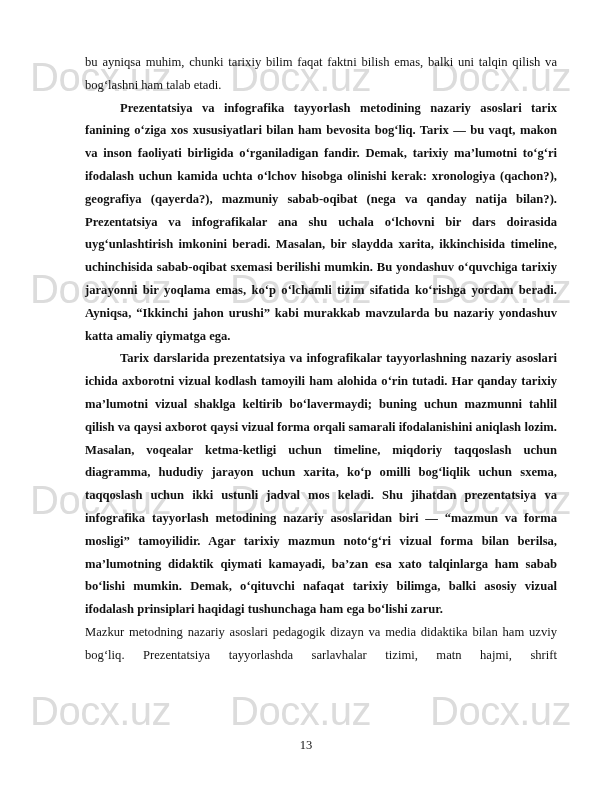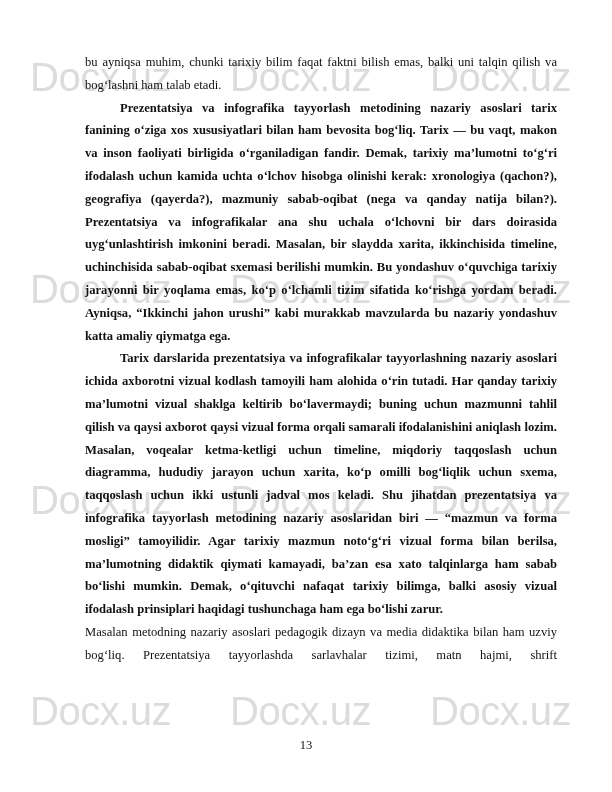--- a/index.html
+++ b/index.html
@@ -35,16 +35,16 @@
     <span class="wm" style="left:30px;">Docx.uz</span>
     <span class="wm" style="left:230px;">Docx.uz</span>
     <span class="wm" style="left:430px;">Docx.uz</span>
   </div>
 </div>
 
 <div class="page">
   <p class="para">bu ayniqsa muhim, chunki tarixiy bilim faqat faktni bilish emas, balki uni talqin qilish va bog‘lashni ham talab etadi.</p>
   <p class="para indent">Prezentatsiya va infografika tayyorlash metodining nazariy asoslari tarix fanining o‘ziga xos xususiyatlari bilan ham bevosita bog‘liq. Tarix — bu vaqt, makon va inson faoliyati birligida o‘rganiladigan fandir. Demak, tarixiy ma’lumotni to‘g‘ri ifodalash uchun kamida uchta o‘lchov hisobga olinishi kerak: xronologiya (qachon?), geografiya (qayerda?), mazmuniy sabab-oqibat (nega va qanday natija bilan?). Prezentatsiya va infografikalar ana shu uchala o‘lchovni bir dars doirasida uyg‘unlashtirish imkonini beradi. Masalan, bir slaydda xarita, ikkinchisida timeline, uchinchisida sabab-oqibat sxemasi berilishi mumkin. Bu yondashuv o‘quvchiga tarixiy jarayonni bir yoqlama emas, ko‘p o‘lchamli tizim sifatida ko‘rishga yordam beradi. Ayniqsa, “Ikkinchi jahon urushi” kabi murakkab mavzularda bu nazariy yondashuv katta amaliy qiymatga ega.</p>
   <p class="para indent">Tarix darslarida prezentatsiya va infografikalar tayyorlashning nazariy asoslari ichida axborotni vizual kodlash tamoyili ham alohida o‘rin tutadi. Har qanday tarixiy ma’lumotni vizual shaklga keltirib bo‘lavermaydi; buning uchun mazmunni tahlil qilish va qaysi axborot qaysi vizual forma orqali samarali ifodalanishini aniqlash lozim. Masalan, voqealar ketma-ketligi uchun timeline, miqdoriy taqqoslash uchun diagramma, hududiy jarayon uchun xarita, ko‘p omilli bog‘liqlik uchun sxema, taqqoslash uchun ikki ustunli jadval mos keladi. Shu jihatdan prezentatsiya va infografika tayyorlash metodining nazariy asoslaridan biri — “mazmun va forma mosligi” tamoyilidir. Agar tarixiy mazmun noto‘g‘ri vizual forma bilan berilsa, ma’lumotning didaktik qiymati kamayadi, ba’zan esa xato talqinlarga ham sabab bo‘lishi mumkin. Demak, o‘qituvchi nafaqat tarixiy bilimga, balki asosiy vizual ifodalash prinsiplari haqidagi tushunchaga ham ega bo‘lishi zarur.</p>
-  <p class="para" style="text-align-last: justify;">Masalan metodning nazariy asoslari pedagogik dizayn va media didaktika bilan ham uzviy bog‘liq. Prezentatsiya tayyorlashda sarlavhalar tizimi, matn hajmi, shrift</p>
+  <p class="para" style="text-align-last: justify;">Mazkur metodning nazariy asoslari pedagogik dizayn va media didaktika bilan ham uzviy bog‘liq. Prezentatsiya tayyorlashda sarlavhalar tizimi, matn hajmi, shrift</p>
 </div>
 
 <div class="page-number">13</div>
 
 </body></html>

